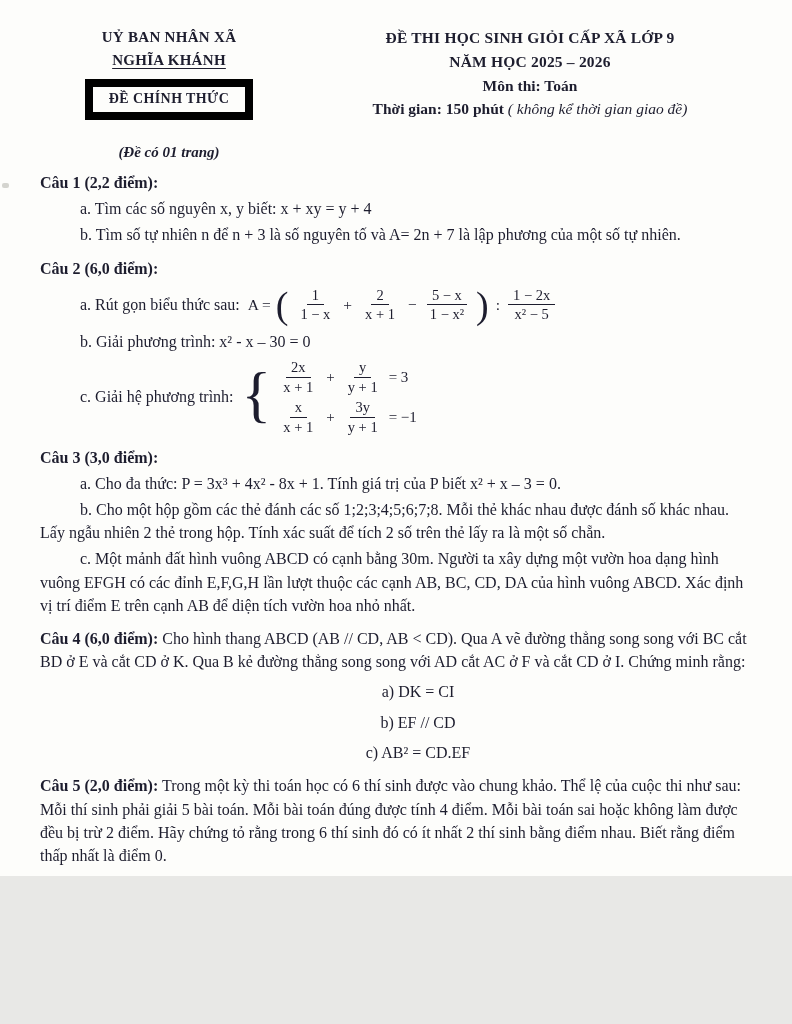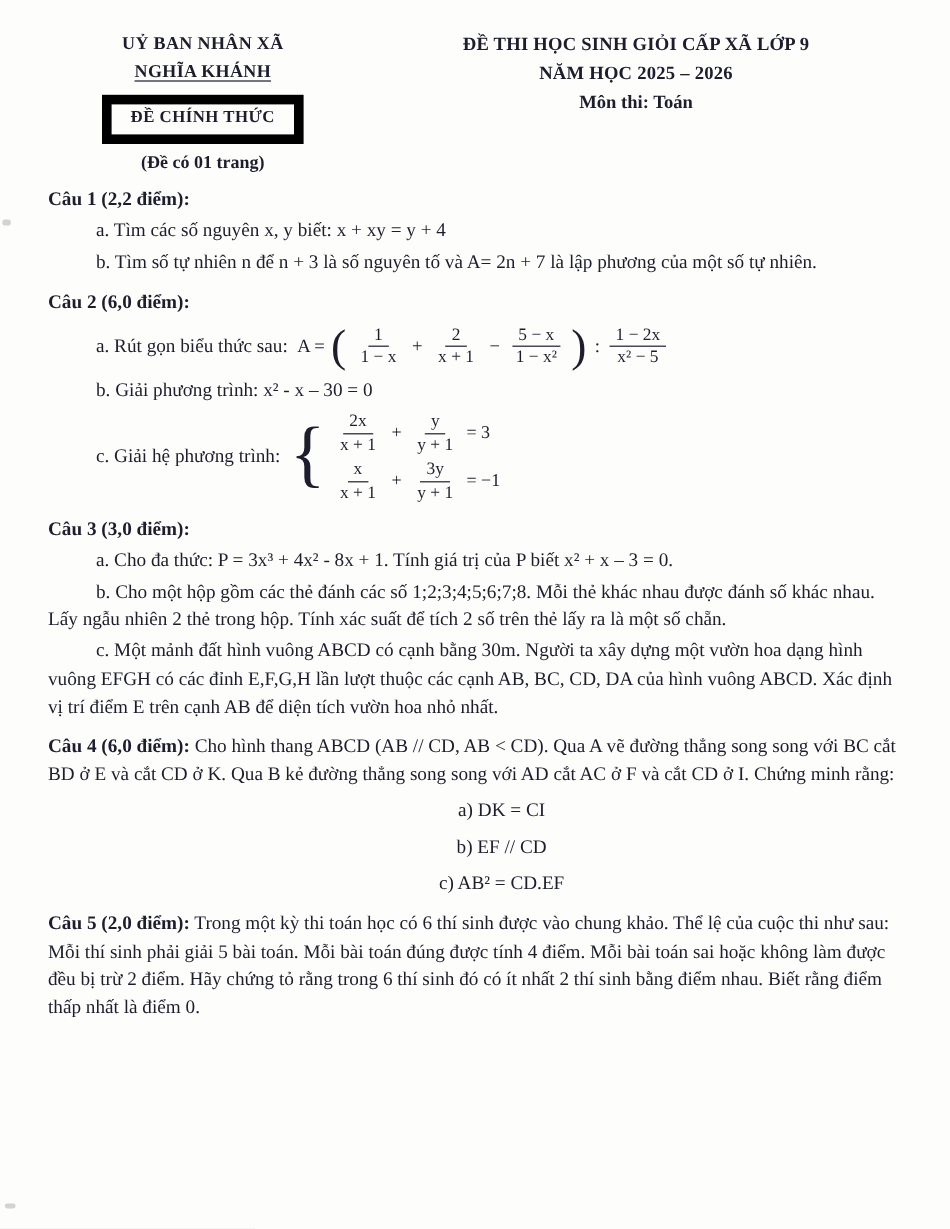--- a/index.html
+++ b/index.html
@@ -1,18 +1,18 @@
 <!DOCTYPE html>
 <html><head>
 <meta charset="utf-8">
 <style>
   * { box-sizing: border-box; }
   html, body { margin: 0; padding: 0; background: #e8e8e6; }
   .page {
-    width: 792px; height: 1024px;
+    width: 792px; height: 876px;
     margin: 0 auto;
     background: #fdfdfb;
     color: #1d1d2e;
     font-family: "Liberation Serif", serif;
     font-size: 16px;
     padding: 26px 36px 14px 40px;
     position: relative;
     overflow: hidden;
   }
 
@@ -23,21 +23,21 @@
   .auth-underline { text-decoration: underline; text-underline-offset: 3px; }
   .official-box {
     display: inline-block;
     margin-top: 8px;
     border: 8px solid #000000;
     padding: 4px 16px 5px;
     font-weight: bold;
     font-size: 14px;
     letter-spacing: .4px;
   }
-  .page-note { margin-top: 8px; font-weight: bold; font-size: 15px; }
+  .page-note { margin-top: 24px; font-style: italic; font-weight: bold; font-size: 15px; }
 
   .hdr-right { flex: 1; text-align: center; padding-left: 6px; }
   .exam-title { font-weight: bold; font-size: 15.5px; line-height: 1.55; letter-spacing: .2px; }
   .exam-subject { font-weight: bold; font-size: 15.5px; line-height: 1.5; text-align: center; }
   .exam-time { font-size: 15.5px; line-height: 1.5; }
   .time-bold { font-weight: bold; }
   .time-italic { font-style: italic; }
 
   
   .doc-body { margin-top: 10px; }
@@ -85,20 +85,24 @@
         <div class="official-box">
           <span>ĐỀ CHÍNH THỨC</span>
         </div>
       </div>
       <div class="page-note">(Đề có 01 trang)</div>
     </div>
     <div class="hdr-right">
       <div class="exam-title">ĐỀ THI HỌC SINH GIỎI CẤP XÃ LỚP 9</div>
       <div class="exam-title">NĂM HỌC 2025 – 2026</div>
       <div class="exam-subject">Môn thi: Toán</div>
+      <div class="exam-time">
+        <span class="time-bold">Thời gian: 150 phút</span>
+        <span class="time-italic">( không kể thời gian giao đề)</span>
+      </div>
     </div>
   </header>
 
   <main class="doc-body">
 
     <p class="q-title">Câu 1 (2,2 điểm):</p>
     <p class="q-item">a. Tìm các số nguyên x, y biết: x + xy = y + 4</p>
     <p class="q-item">b. Tìm số tự nhiên n để n + 3 là số nguyên tố và A= 2n + 7 là lập phương của một số tự nhiên.</p>
 
     <p class="q-title">Câu 2 (6,0 điểm):</p>

